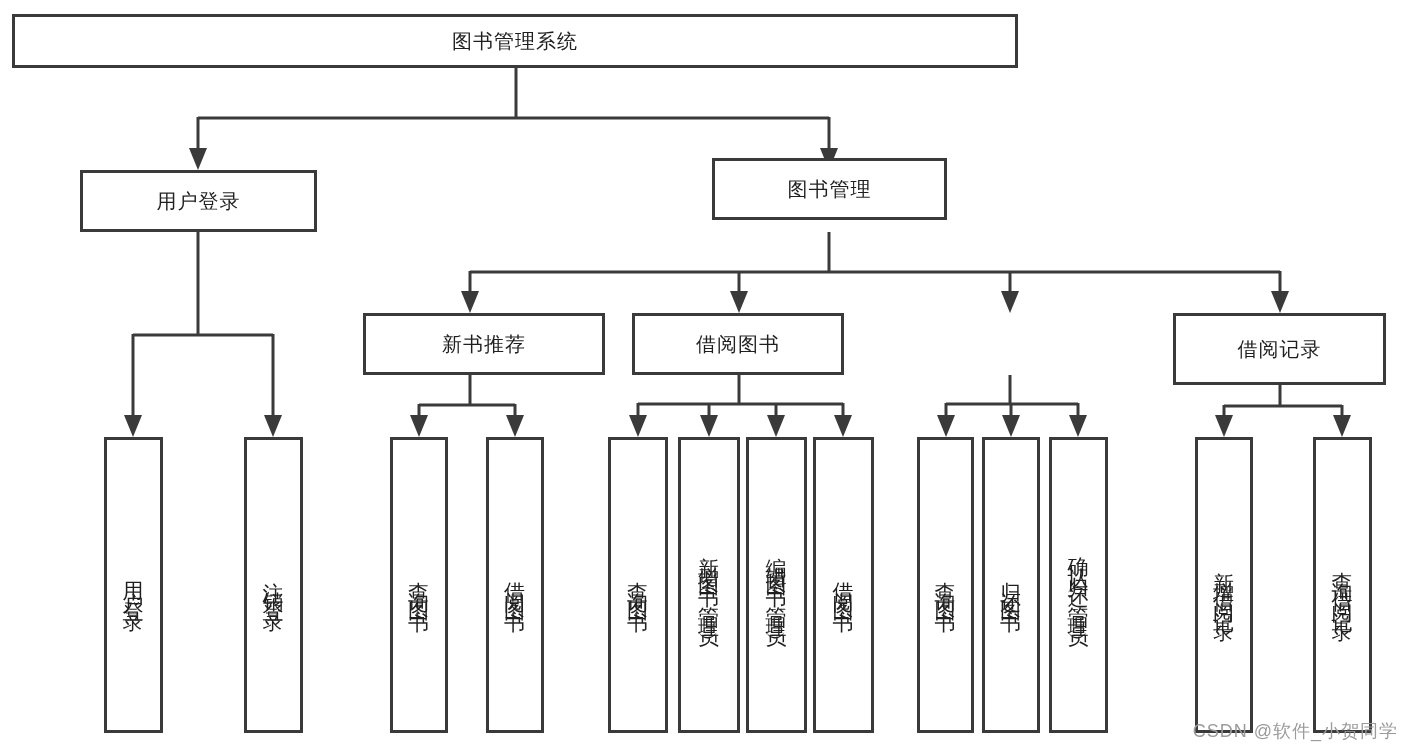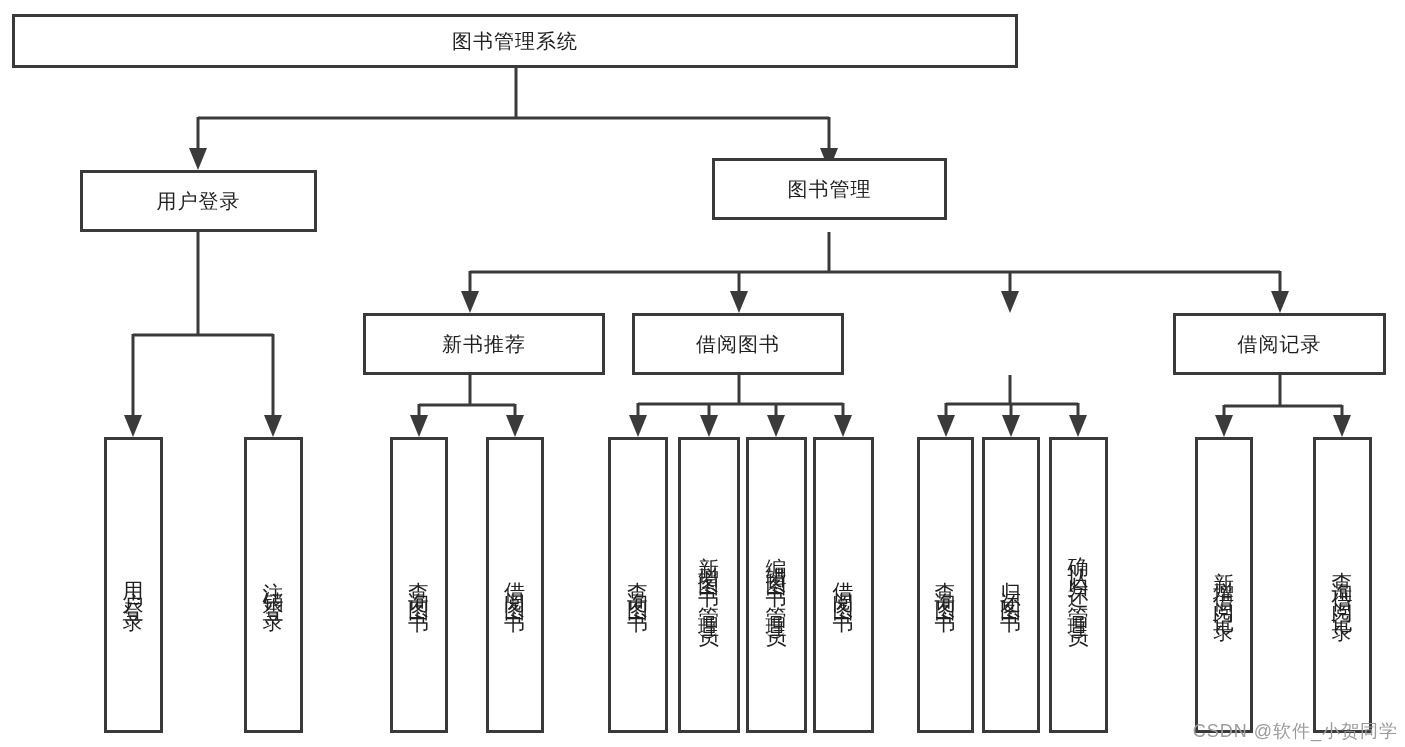--- a/index.html
+++ b/index.html
@@ -30,21 +30,21 @@
     letter-spacing:10px;
     line-height:1;
   }
   
   #n-root       {left:12px;  top:14px;  width:1006px; height:54px;}
   #n-user-login {left:80px;  top:170px; width:237px;  height:62px;}
   #n-book-mgmt  {left:712px; top:158px; width:235px;  height:62px;}
   #n-new-book   {left:363px; top:313px; width:242px;  height:62px;}
   #n-borrowing  {left:632px; top:313px; width:212px;  height:62px;}
   #n-current    {left:903px; top:313px; width:214px;  height:62px;}
-  #n-records    {left:1173px;top:313px; width:213px;  height:62px;}
+  #n-records    {left:1173px;top:313px; width:213px;  height:72px;}
   
   #l-user-login {left:104px; width:59px;}
   #l-logout     {left:244px; width:59px;}
   #l-query1     {left:390px; width:58px;}
   #l-borrow1    {left:486px; width:58px;}
   #l-query2     {left:608px; width:60px;}
   #l-add-book   {left:678px; width:62px;}
   #l-edit-book  {left:746px; width:61px;}
   #l-borrow2    {left:813px; width:61px;}
   #l-query3     {left:917px; width:57px;}

